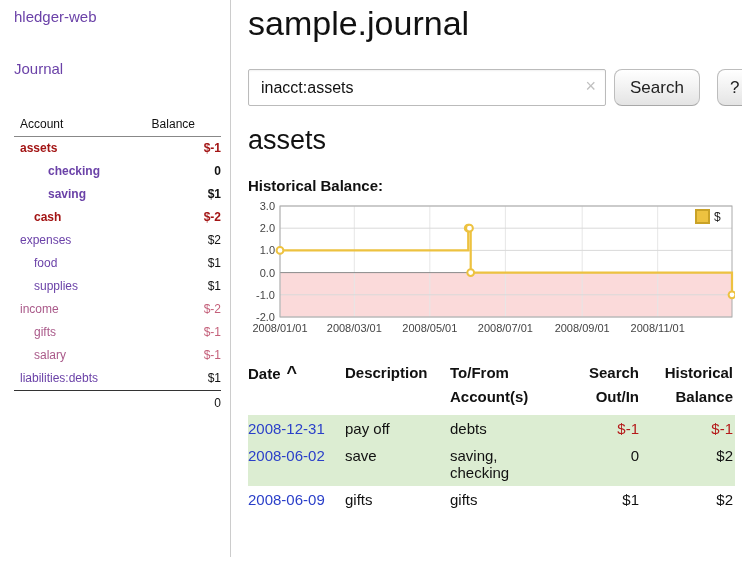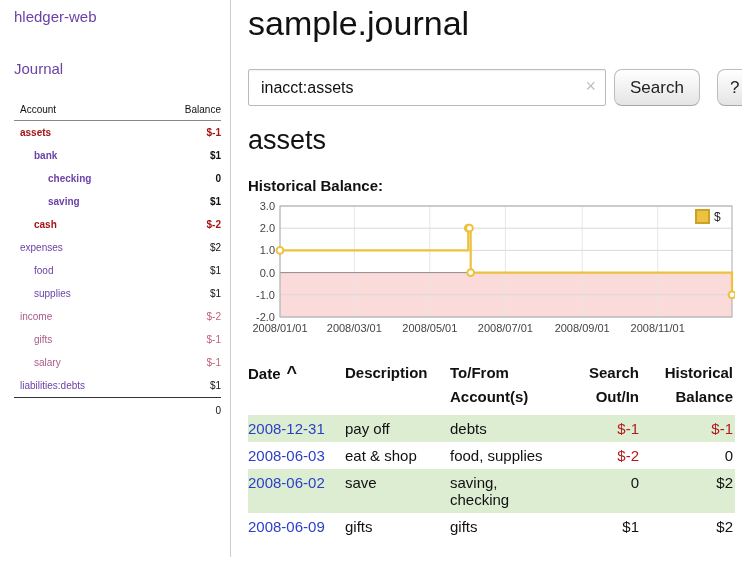--- a/index.html
+++ b/index.html
@@ -16,23 +16,23 @@
     --negsoft: #c4607a;
     --blue: #2a3fc9;
     --green: #dcedd2;
   }
   .app { display: flex; width: 742px; height: 557px; }
 
   
   .sidebar { width: 231px; flex: none; border-right: 1px solid #ccc; padding: 8px 10px 0 14px; }
   .brand, .nav-journal { display: block; color: var(--purple); font-size: 15px; text-decoration: none; cursor: pointer; }
   .nav-journal { margin-top: 35px; }
-  .acct-table { width: 207px; margin-top: 25px; border-collapse: collapse; font-size: 10px; }
+  .acct-table { width: 207px; margin-top: 38px; border-collapse: collapse; font-size: 12px; }
   .acct-table th { font-weight: normal; text-align: left; padding: 2px 0 5px 0; border-bottom: 1px solid #888; color: #111; }
-  .acct-table th.bal { text-align: right; }
+  .acct-table th.bal { text-align: left; }
   .acct-table td { padding: 3px 0; line-height: 17px; }
   .acct-table td.bal { text-align: right; }
   .acct-table tr.b td { font-weight: bold; }
   .acct-table a { text-decoration: none; color: var(--purple); cursor: pointer; }
   .l0 { padding-left: 6px !important; }
   .l1 { padding-left: 20px !important; }
   .l2 { padding-left: 34px !important; }
   .cp { color: var(--purple) !important; }
   .cm { color: var(--mauve) !important; }
   .cnb { color: var(--negb) !important; }
@@ -84,24 +84,20 @@
       <thead>
         <tr>
           <th class="l0">Account</th>
           <th class="bal">Balance</th>
         </tr>
       </thead>
       <tbody>
         <tr class="b">
           <td class="l0"><a class="cnb">assets</a></td>
           <td class="bal cnb">$-1</td>
-        </tr>
-        <tr class="b">
-          <td class="l1"><a class="cp">bank</a></td>
-          <td class="bal">$1</td>
         </tr>
         <tr class="b">
           <td class="l2"><a class="cp">checking</a></td>
           <td class="bal">0</td>
         </tr>
         <tr class="b">
           <td class="l2"><a class="cp">saving</a></td>
           <td class="bal">$1</td>
         </tr>
         <tr class="b">
@@ -219,27 +215,20 @@
         </tr>
       </thead>
       <tbody>
         <tr class="stripe">
           <td><a class="date">2008-12-31</a></td>
           <td>pay off</td>
           <td>debts</td>
           <td class="num neg">$-1</td>
           <td class="num neg">$-1</td>
         </tr>
-        <tr>
-          <td><a class="date">2008-06-03</a></td>
-          <td>eat &amp; shop</td>
-          <td>food, supplies</td>
-          <td class="num neg">$-2</td>
-          <td class="num">0</td>
-        </tr>
         <tr class="stripe">
           <td><a class="date">2008-06-02</a></td>
           <td>save</td>
           <td>saving, checking</td>
           <td class="num">0</td>
           <td class="num">$2</td>
         </tr>
         <tr>
           <td><a class="date">2008-06-09</a></td>
           <td>gifts</td>

